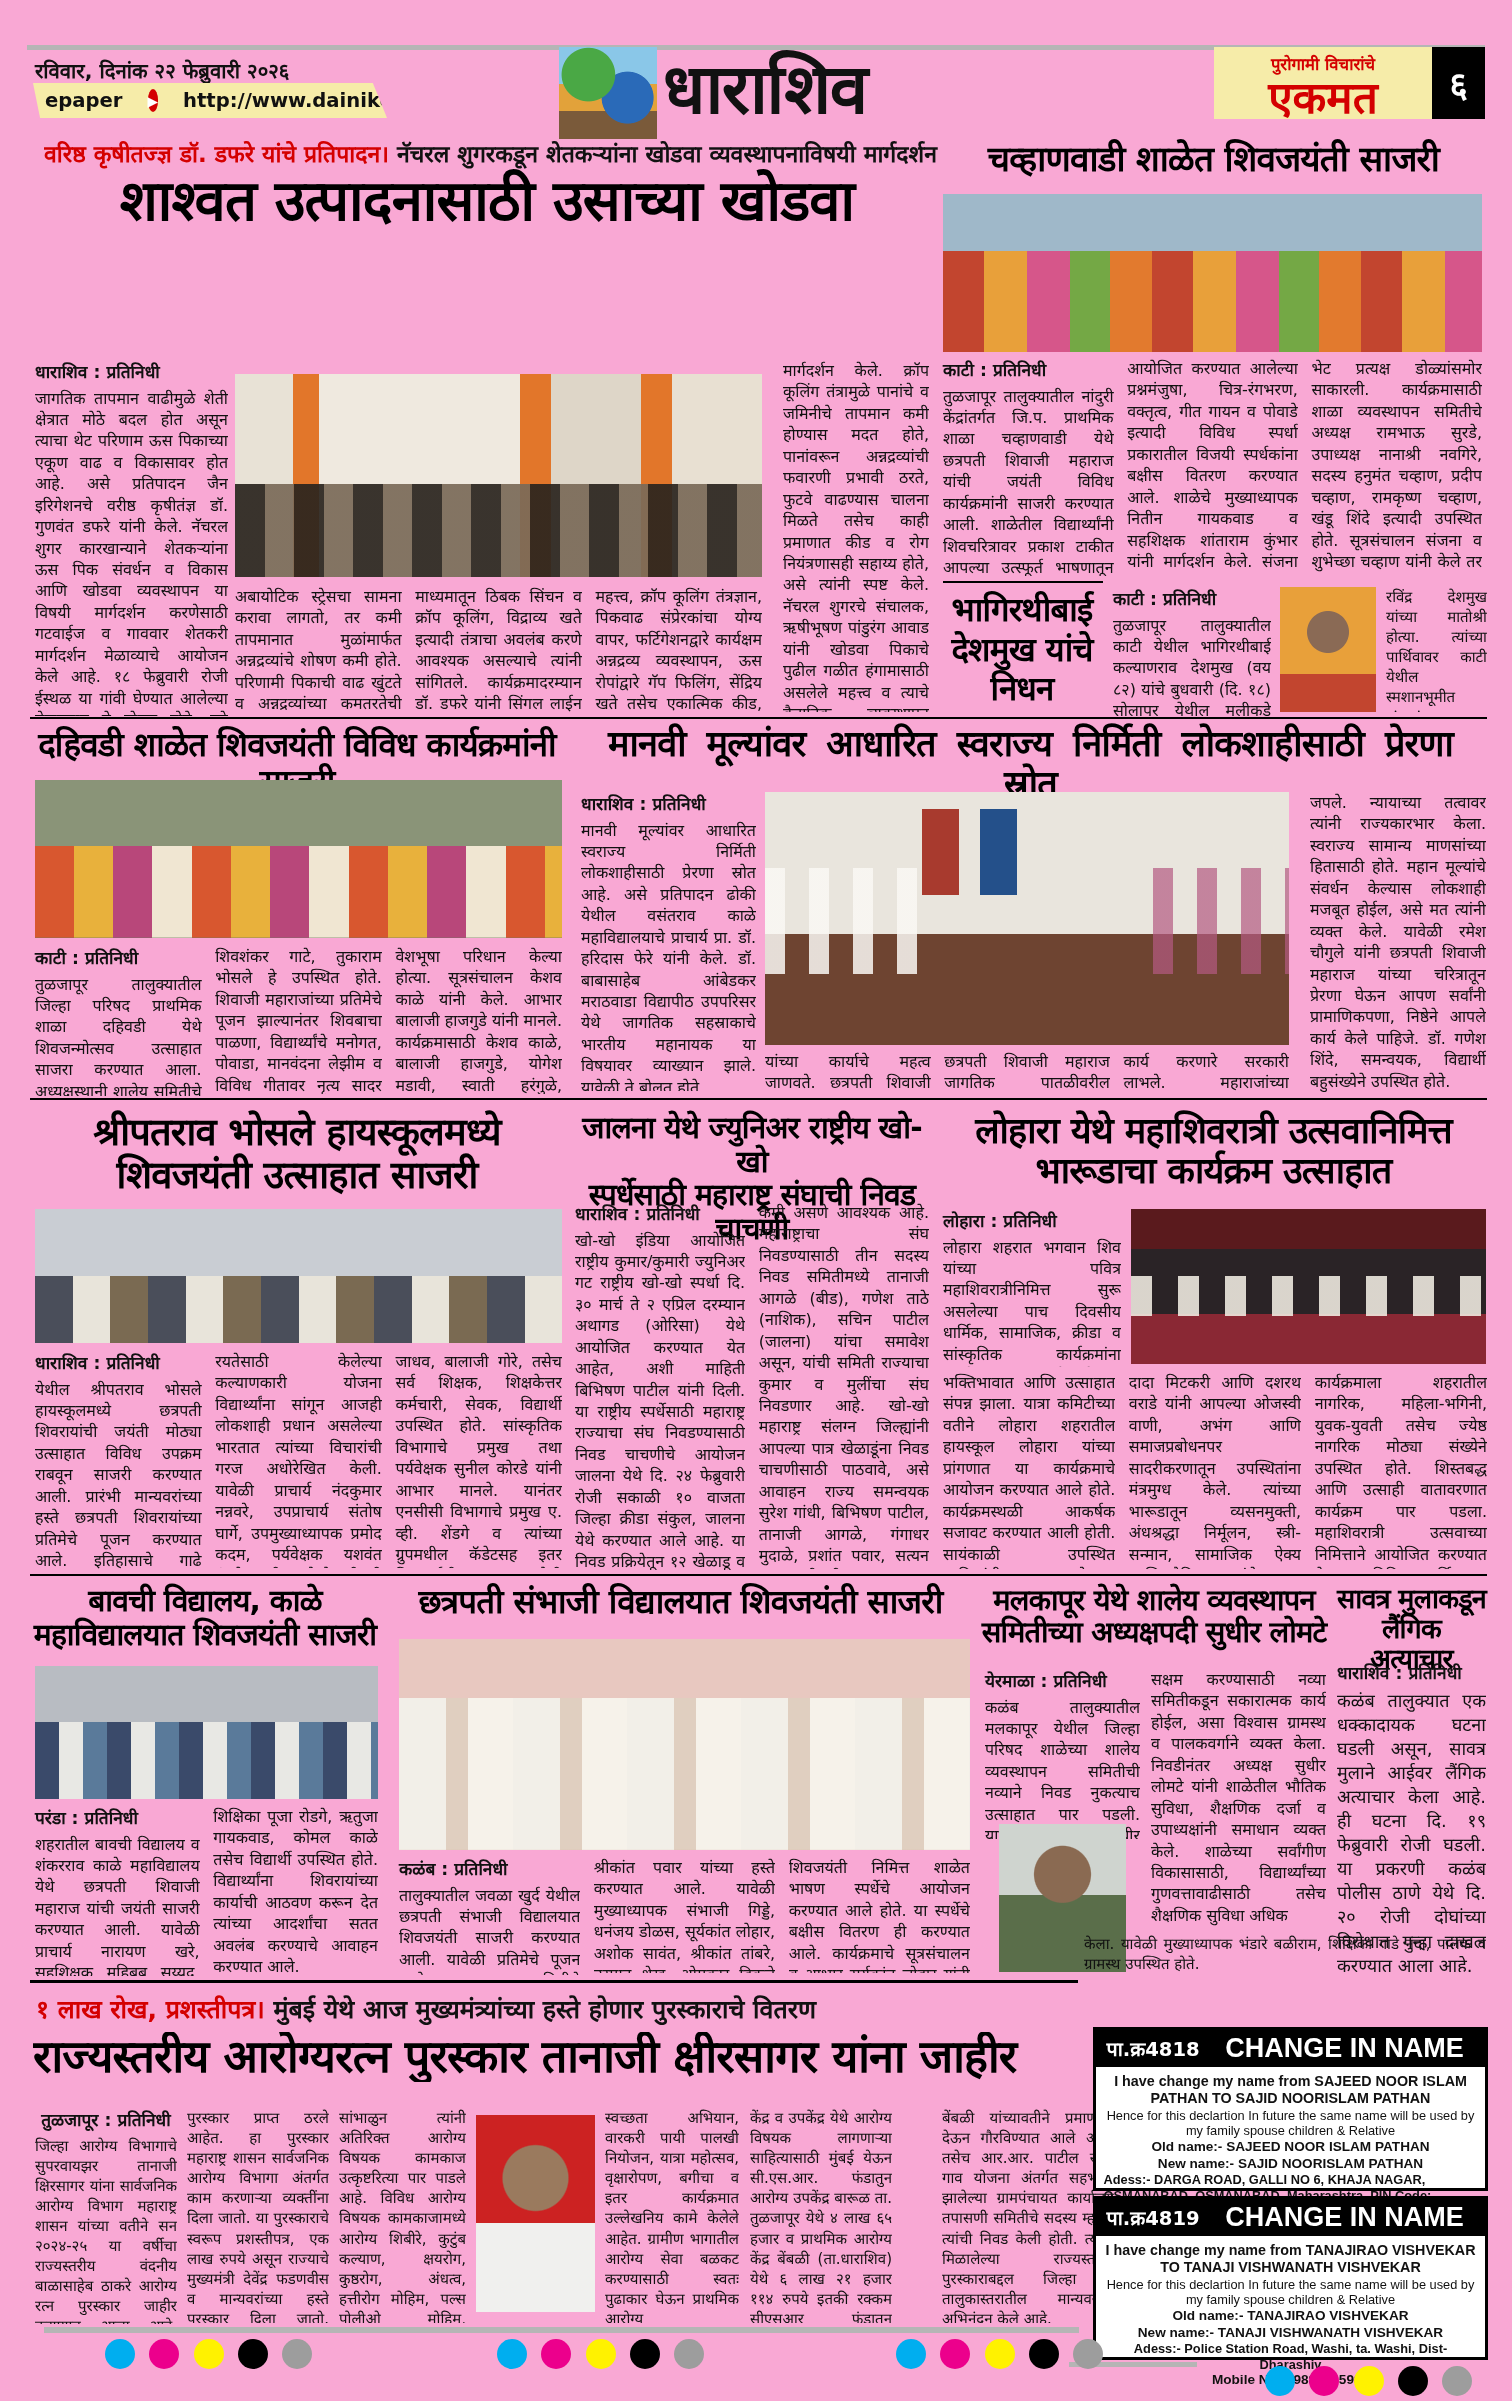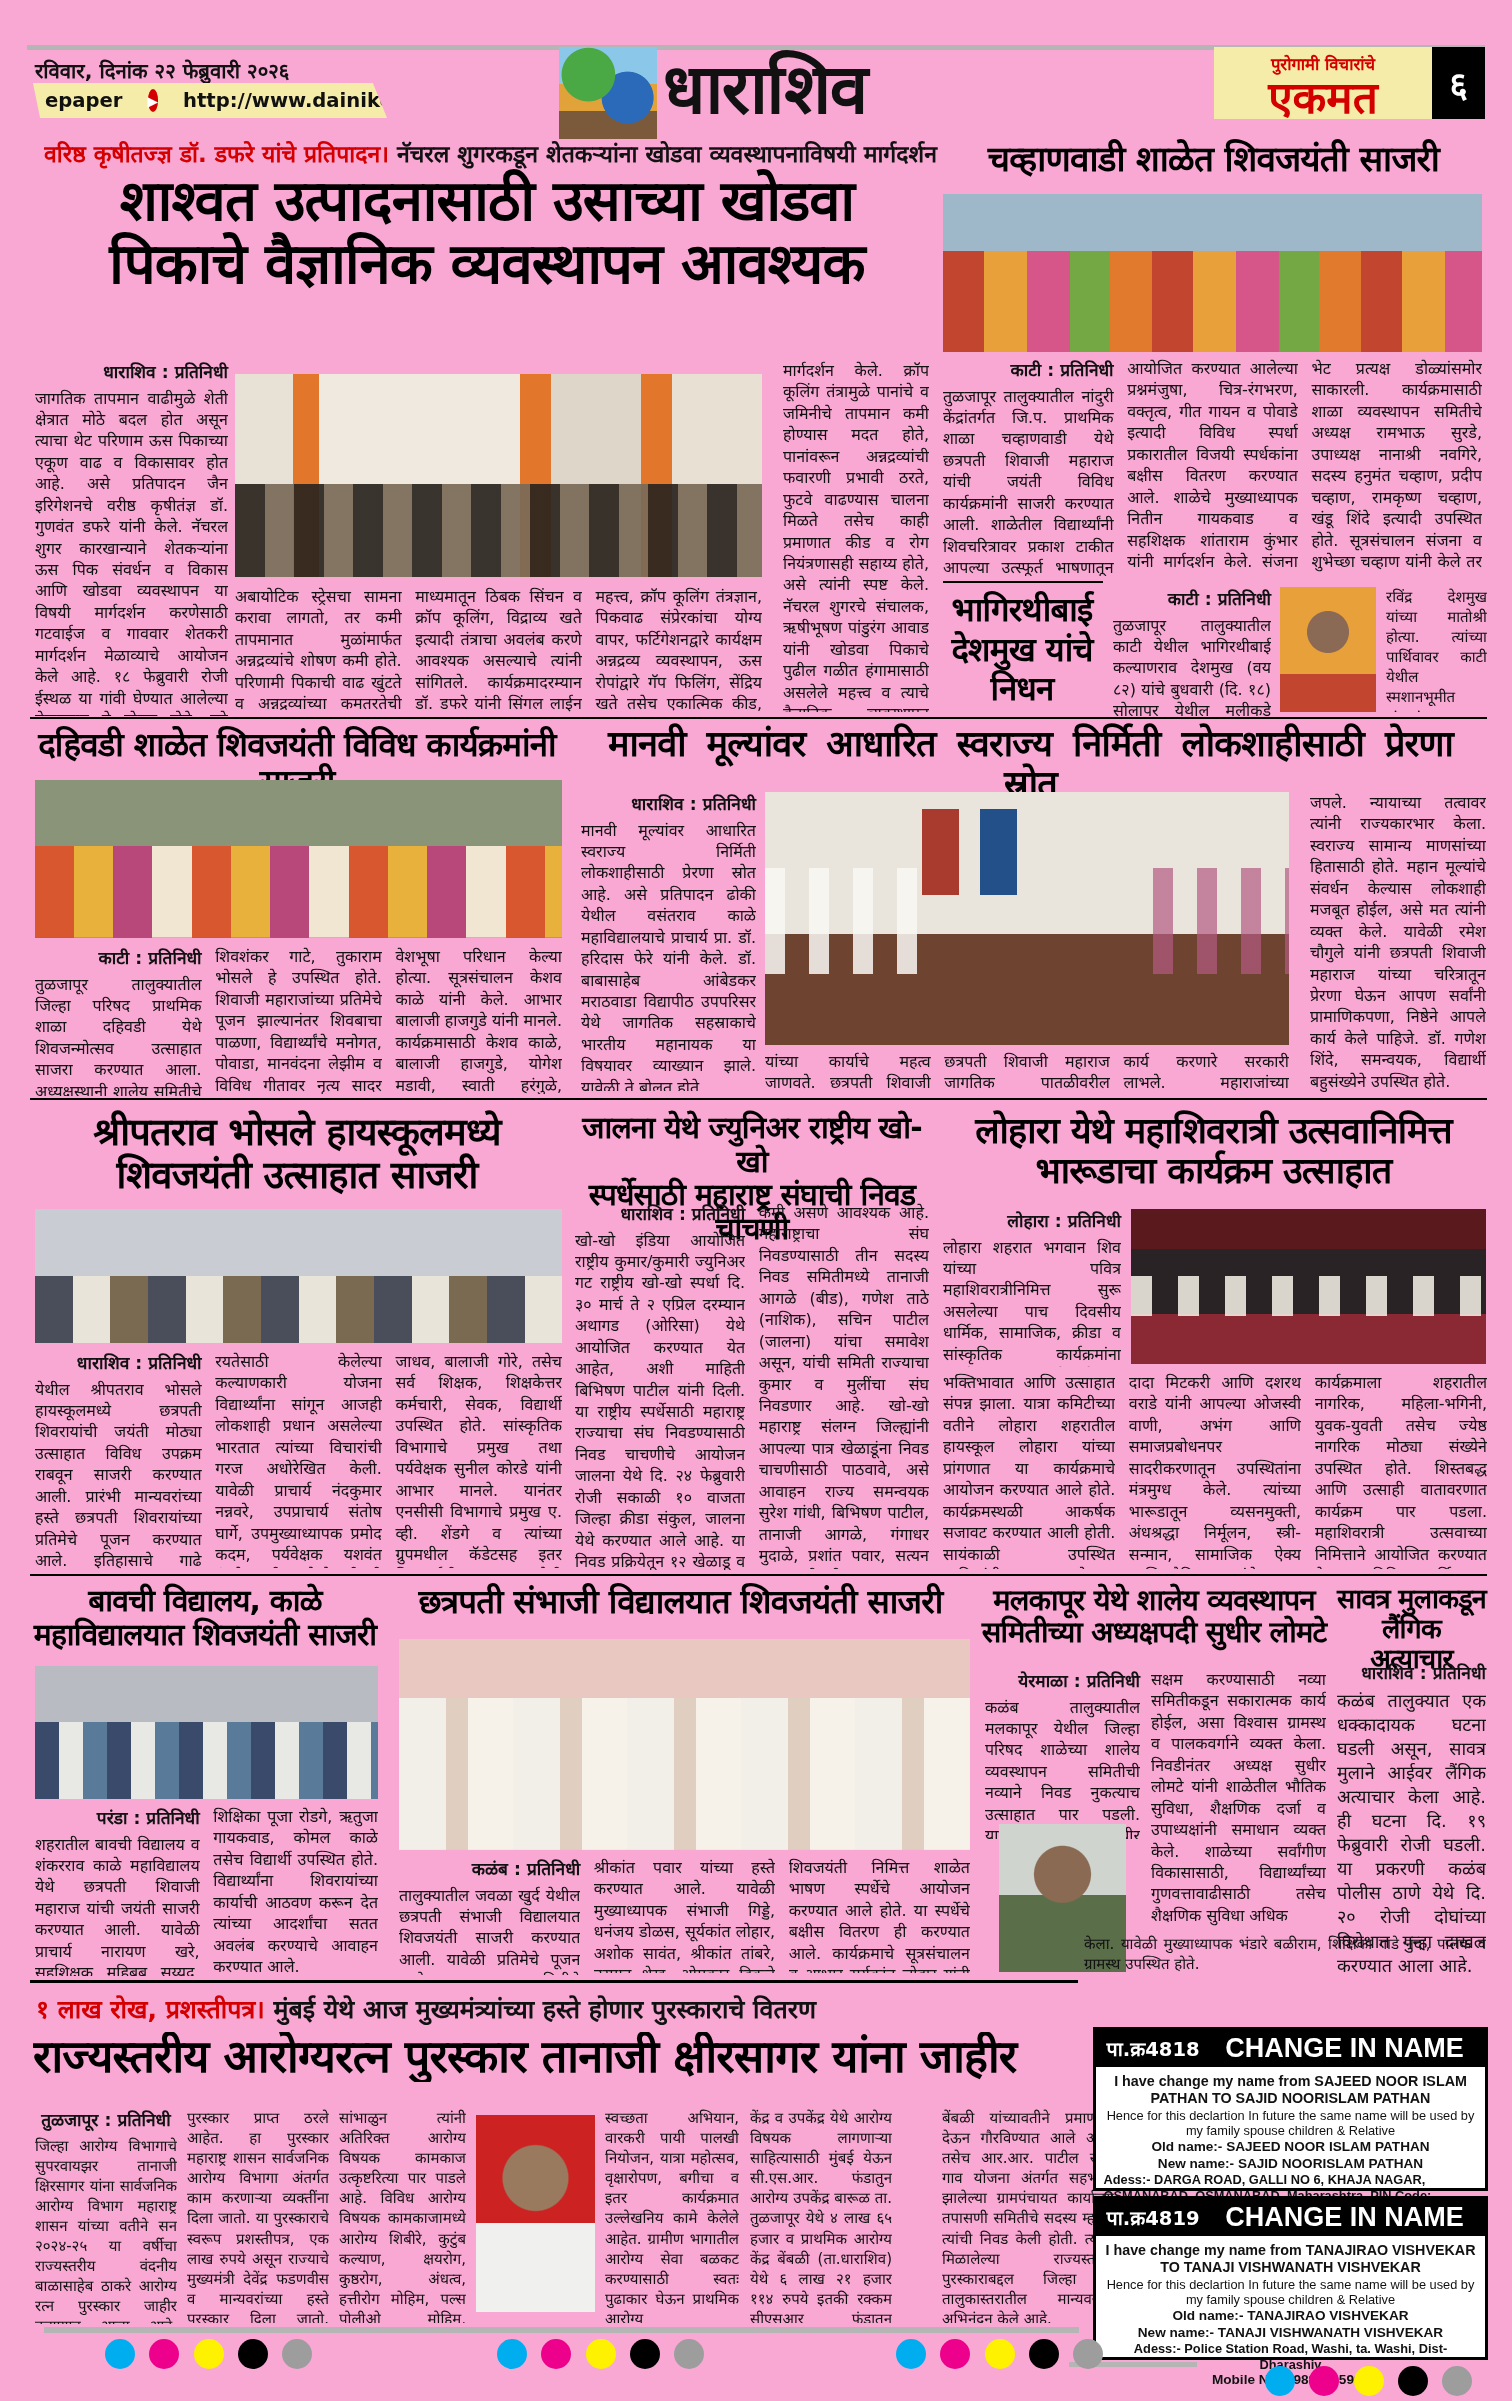--- a/index.html
+++ b/index.html
@@ -1,21 +1,21 @@
 <!DOCTYPE html>
 <html style="font-size:12px"><head>
 <meta charset="utf-8">
 <style>
   html,body{margin:0;padding:0;background:#fff;}
   #page{position:relative;width:1512px;height:2401px;background:#f9a8d4;overflow:hidden;
         font-family:"DejaVu Sans","Liberation Sans",sans-serif;color:#111;}
   .abs{position:absolute;}
   .hl{font-weight:900;color:#000;letter-spacing:-0.8px;line-height:1.12;}
   .hl-c{text-align:center;}
-  .byline{font-weight:bold;font-size:17.3px;text-align:right;margin-bottom:4.5px;}
+  .byline{font-weight:bold;font-size:17.3px;text-align:left;margin-bottom:4.5px;}
   .jtext{font-size:16px;line-height:1.34;text-align:justify;overflow:hidden;}
   .cols{display:flex;gap:13.6px;}
   .cols > div{flex:1;}
   .rule{background:#000;height:2.3px;}
   .grule{background:#b5b5b5;}
   .photo{position:absolute;overflow:hidden;}
   .ph-meeting{background:
     repeating-linear-gradient(90deg, rgba(42,36,30,.92) 0 30px, rgba(122,106,88,.92) 30px 59px) 0 100%/100% 46% no-repeat,
     linear-gradient(90deg,#e8e2d6 0 11%,#e2762a 11% 16%,#efe9df 16% 54%,#e2762a 54% 60%,#ded6c8 60% 77%,#e2762a 77% 83%,#e8e0d2 83% 100%);}
   .ph-group1{background:
@@ -86,21 +86,20 @@
     <div class="red" style="font-size:44px;font-weight:900;line-height:1.05;">एकमत</div>
   </div>
   <div class="abs" style="left:1432px;top:47px;width:53px;height:72px;background:#000;color:#fff;display:flex;align-items:center;justify-content:center;font-size:35px;font-weight:bold;">६</div>
 
   <div class="abs" style="left:44px;top:137px;width:896px;font-size:23px;font-weight:bold;white-space:nowrap;overflow:hidden;">
     <span class="red">वरिष्ठ कृषीतज्ज्ञ डॉ. डफरे यांचे प्रतिपादन।</span>
     <span>नॅचरल शुगरकडून शेतकऱ्यांना खोडवा व्यवस्थापनाविषयी मार्गदर्शन</span>
   </div>
   <div class="abs hl hl-c" style="left:44px;top:170px;width:886px;font-size:56px;">
     <div>शाश्वत उत्पादनासाठी उसाच्या खोडवा</div>
-    <div>पिकाचे वैज्ञानिक व्यवस्थापन आवश्यक</div>
   </div>
 
   <div class="abs" style="left:35px;top:360px;width:193px;height:354px;">
     <div class="byline">धाराशिव : प्रतिनिधी</div>
     <div class="jtext" style="height:328px;">जागतिक तापमान वाढीमुळे शेती क्षेत्रात मोठे बदल होत असून त्याचा थेट परिणाम ऊस पिकाच्या एकूण वाढ व विकासावर होत आहे. असे प्रतिपादन जैन इरिगेशनचे वरीष्ठ कृषीतंज्ञ डॉ. गुणवंत डफरे यांनी केले. नॅचरल शुगर कारखान्याने शेतकऱ्यांना ऊस पिक संवर्धन व विकास आणि खोडवा व्यवस्थापन या विषयी मार्गदर्शन करणेसाठी गटवाईज व गाववार शेतकरी मार्गदर्शन मेळाव्याचे आयोजन केले आहे. १८ फेब्रुवारी रोजी ईस्थळ या गांवी घेण्यात आलेल्या मेळाव्यात ते बोलत होते. पुढे बोलताना डॉ. डफरे म्हणाले एप्रिल-मे महिन्यातील अतिउच्च तापमानामुळे उसाला</div>
   </div>
   <div class="photo ph-meeting" style="left:235px;top:374px;width:527px;height:203px;"></div>
   <div class="abs cols" style="left:235px;top:586px;width:527px;height:127px;">
     <div class="jtext" style="height:127px;">अबायोटिक स्ट्रेसचा सामना करावा लागतो, तर कमी तापमानात मुळांमार्फत अन्नद्रव्यांचे शोषण कमी होते. परिणामी पिकाची वाढ खुंटते व अन्नद्रव्यांच्या कमतरतेची लक्षणे दिसून येतात. या समस्यांवर मात करण्यासाठी जैन तंत्रज्ञानाच्या</div>
     <div class="jtext" style="height:127px;">माध्यमातून ठिबक सिंचन व क्रॉप कूलिंग, विद्राव्य खते इत्यादी तंत्राचा अवलंब करणे आवश्यक असल्याचे त्यांनी सांगितले. कार्यक्रमादरम्यान डॉ. डफरे यांनी सिंगल लाईन व डबल लाईन ठिबक सिंचन प्रणालीचे</div>

